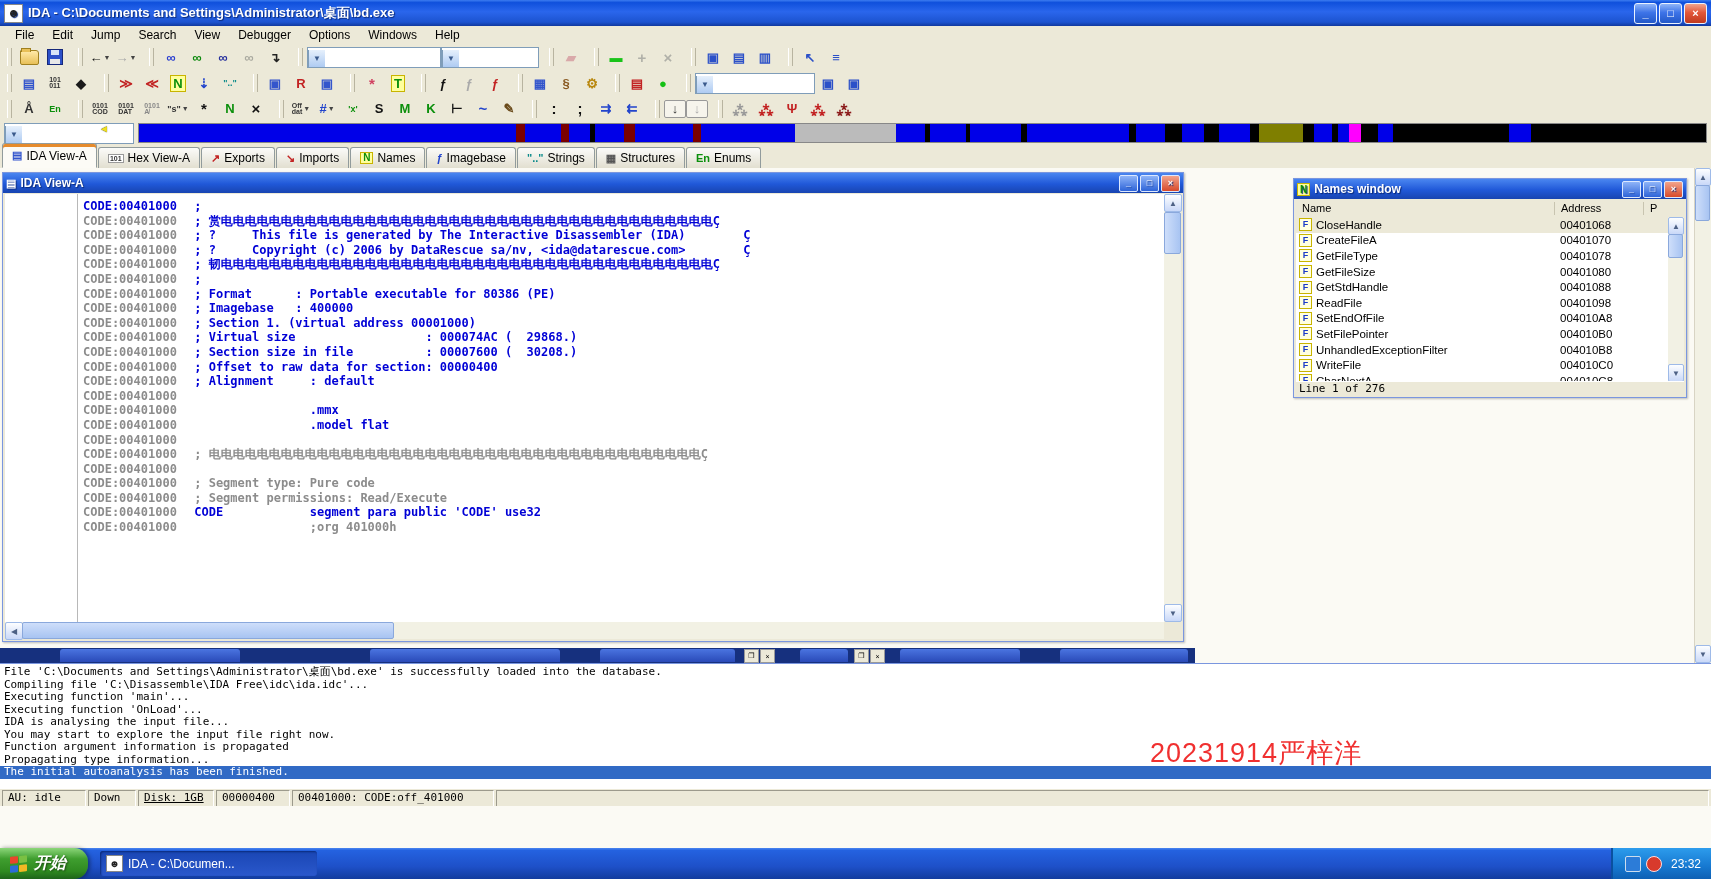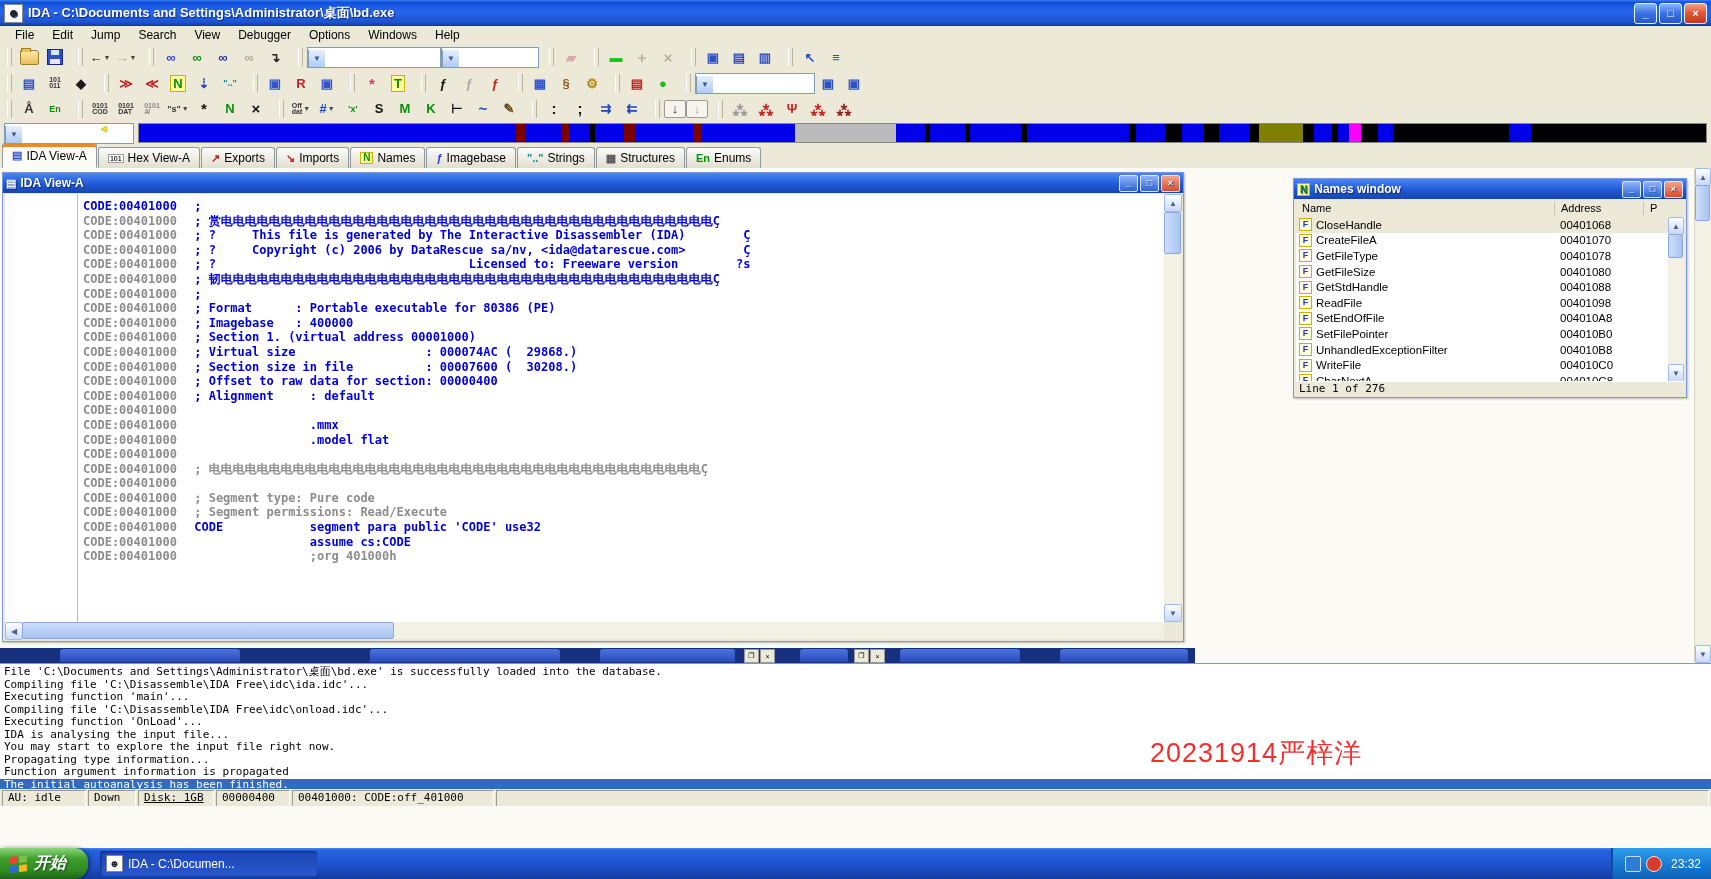--- a/index.html
+++ b/index.html
@@ -556,40 +556,38 @@
           <span class="cbtn close">×</span>
         </span>
       </div>
       <div id="dis-client">
         <div id="dis-gutter"></div>
         <div id="disasm">
             <div class="dline"><span class="da blue">CODE:00401000</span><span class="dt c-b"> ;</span></div>
             <div class="dline"><span class="da">CODE:00401000</span><span class="dt c-b"> ; 赏电电电电电电电电电电电电电电电电电电电电电电电电电电电电电电电电电电电电电电电电电Ç</span></div>
             <div class="dline"><span class="da">CODE:00401000</span><span class="dt c-b"> ; ?     This file is generated by The Interactive Disassembler (IDA)        Ç</span></div>
             <div class="dline"><span class="da">CODE:00401000</span><span class="dt c-b"> ; ?     Copyright (c) 2006 by DataRescue sa/nv, &lt;ida@datarescue.com&gt;        Ç</span></div>
-            <div class="dline"><span class="da">CODE:00401000</span><span class="dt c-b"> ; ?                                   Licensed to: Freeware version        ?s</span></div>
             <div class="dline"><span class="da">CODE:00401000</span><span class="dt c-b"> ; 韧电电电电电电电电电电电电电电电电电电电电电电电电电电电电电电电电电电电电电电电电电Ç</span></div>
             <div class="dline"><span class="da">CODE:00401000</span><span class="dt c-b"> ;</span></div>
             <div class="dline"><span class="da">CODE:00401000</span><span class="dt c-b"> ; Format      : Portable executable for 80386 (PE)</span></div>
             <div class="dline"><span class="da">CODE:00401000</span><span class="dt c-b"> ; Imagebase   : 400000</span></div>
             <div class="dline"><span class="da">CODE:00401000</span><span class="dt c-b"> ; Section 1. (virtual address 00001000)</span></div>
             <div class="dline"><span class="da">CODE:00401000</span><span class="dt c-b"> ; Virtual size                  : 000074AC (  29868.)</span></div>
             <div class="dline"><span class="da">CODE:00401000</span><span class="dt c-b"> ; Section size in file          : 00007600 (  30208.)</span></div>
             <div class="dline"><span class="da">CODE:00401000</span><span class="dt c-b"> ; Offset to raw data for section: 00000400</span></div>
             <div class="dline"><span class="da">CODE:00401000</span><span class="dt c-b"> ; Alignment     : default</span></div>
             <div class="dline"><span class="da">CODE:00401000</span><span class="dt c-b"> </span></div>
             <div class="dline"><span class="da">CODE:00401000</span><span class="dt c-b">                 .mmx</span></div>
             <div class="dline"><span class="da">CODE:00401000</span><span class="dt c-b">                 .model flat</span></div>
             <div class="dline"><span class="da">CODE:00401000</span><span class="dt c-b"> </span></div>
             <div class="dline"><span class="da">CODE:00401000</span><span class="dt c-g"> ; 电电电电电电电电电电电电电电电电电电电电电电电电电电电电电电电电电电电电电电电电电Ç</span></div>
             <div class="dline"><span class="da">CODE:00401000</span><span class="dt c-b"> </span></div>
             <div class="dline"><span class="da">CODE:00401000</span><span class="dt c-g"> ; Segment type: Pure code</span></div>
             <div class="dline"><span class="da">CODE:00401000</span><span class="dt c-g"> ; Segment permissions: Read/Execute</span></div>
             <div class="dline"><span class="da">CODE:00401000</span><span class="dt c-b"> CODE            segment para public 'CODE' use32</span></div>
-            <div class="dline"><span class="da">CODE:00401000</span><span class="dt c-b">                 assume cs:CODE</span></div>
             <div class="dline"><span class="da">CODE:00401000</span><span class="dt c-g">                 ;org 401000h</span></div>
           </div>
       </div>
 
       <div class="sb" style="right:2px;top:21px;width:17px;bottom:19px;">
         <span class="sbtn" style="top:0;left:0;">▲</span>
         <span class="sthumb" style="top:18px;left:0;width:15px;height:40px;"></span>
         <span class="sbtn" style="bottom:0;left:0;">▼</span>
       </div>
 
@@ -711,26 +709,25 @@
   <div id="mdi-sb">
     <span class="sbtn" style="top:0;left:0;width:14px;">▲</span>
     <span class="sthumb" style="top:17px;left:0;width:13px;height:34px;"></span>
     <span class="sbtn" style="bottom:0;left:0;width:14px;">▼</span>
   </div>
 
   <div id="output">
       <div class="oline">File 'C:\Documents and Settings\Administrator\桌面\bd.exe' is successfully loaded into the database.</div>
       <div class="oline">Compiling file 'C:\Disassemble\IDA Free\idc\ida.idc'...</div>
       <div class="oline">Executing function 'main'...</div>
-      <div class="oline">Compiling file 'C:\Disassemble\IDA Free\idc\onload.idc'...</div>
       <div class="oline">Executing function 'OnLoad'...</div>
       <div class="oline">IDA is analysing the input file...</div>
       <div class="oline">You may start to explore the input file right now.</div>
+      <div class="oline">Function argument information is propagated</div>
       <div class="oline">Propagating type information...</div>
-      <div class="oline">Function argument information is propagated</div>
       <div class="oline hl">The initial autoanalysis has been finished.</div>
     </div>
   <div id="watermark">20231914严梓洋</div>
 
   <div id="statusbar">
     <span class="sp" style="width:72px;">AU: idle</span>
     <span class="sp" style="width:36px;">Down</span>
     <span class="sp" style="width:64px;text-decoration:underline;">Disk: 1GB</span>
     <span class="sp" style="width:62px;">00000400</span>
     <span class="sp" style="width:190px;">00401000: CODE:off_401000</span>

